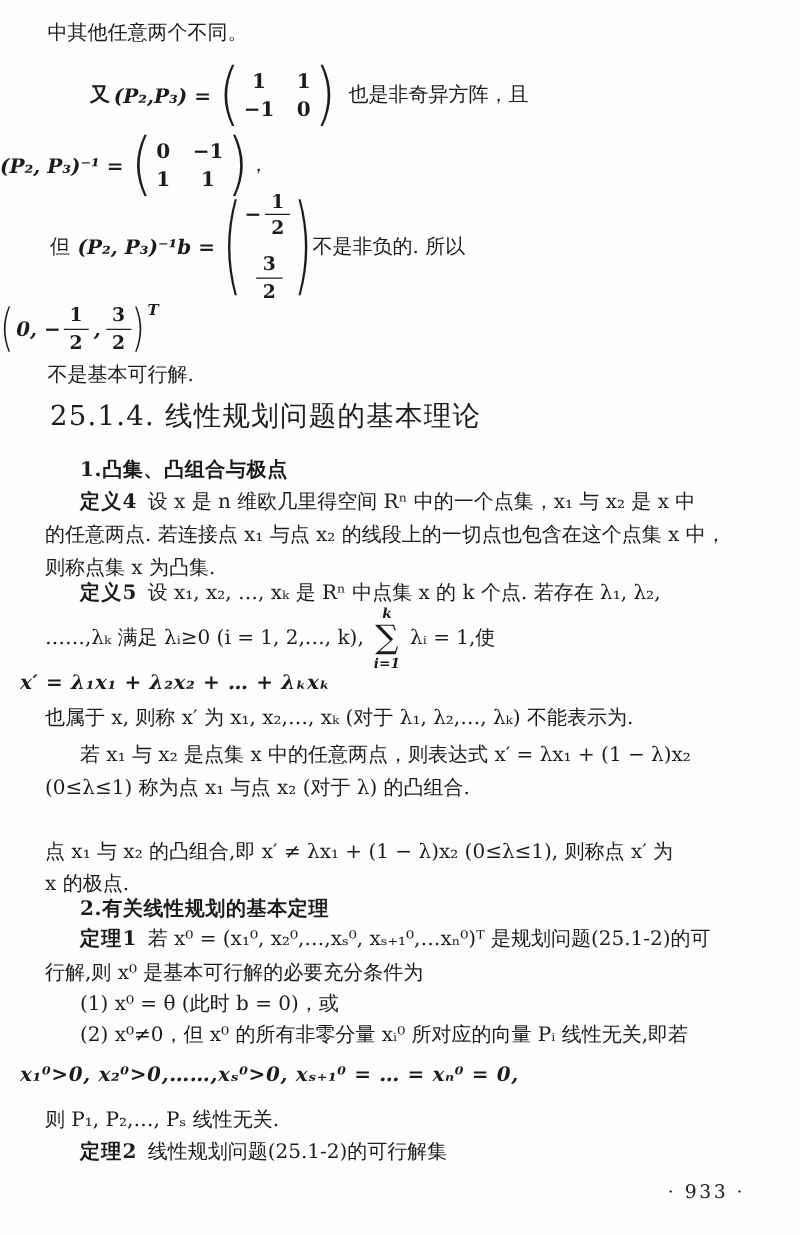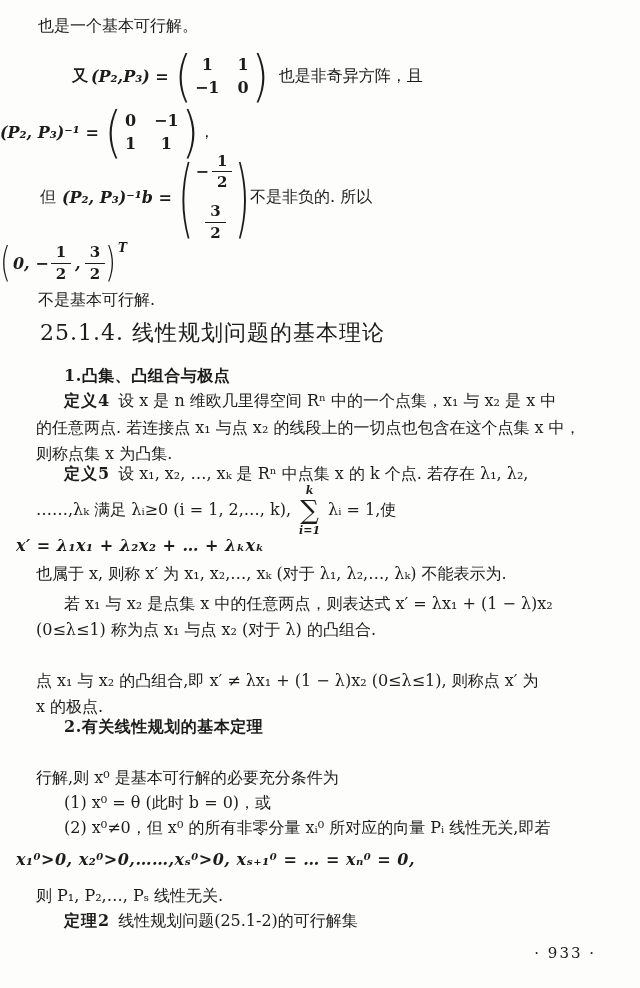--- a/index.html
+++ b/index.html
@@ -51,21 +51,21 @@
   .sumbot { font-size:11px; font-style:italic; font-weight:600; margin-top:2px; }
   .supT { font-size:12px; font-weight:bold; font-style:italic;
           transform:translateY(-15px); display:inline-block; margin-left:2px; }
   .pagenum { letter-spacing:2px; font-weight:400; font-size:15px; }
 </style>
 </head>
 <body>
 
 <div class="page">
 
-  <div class="abs" style="top:16px;left:38px">也是一个基本可行解。</div>
+  <div class="abs" style="top:16px;left:38px">中其他任意两个不同。</div>
 
   <div class="abs row" style="top:46px;left:72px;height:60px">
     <span class="blabel" style="margin-right:2px">又</span>
     <span class="mvar" style="margin-right:6px">(P₂,P₃) =</span>
     <span class="matrix">
       <span class="paren">(</span>
       <span class="mgrid">
         <span>1</span>
         <span>1</span>
         <span>−1</span>
@@ -163,20 +163,23 @@
   <div class="abs" style="top:564px;left:36px">也属于 x, 则称 x′ 为 x₁, x₂,…, xₖ (对于 λ₁, λ₂,…, λₖ) 不能表示为.</div>
 
   <div class="abs" style="top:594px;left:64px">若 x₁ 与 x₂ 是点集 x 中的任意两点，则表达式 x′ = λx₁ + (1 − λ)x₂</div>
   <div class="abs" style="top:620px;left:36px">(0≤λ≤1) 称为点 x₁ 与点 x₂ (对于 λ) 的凸组合.</div>
 
   <div class="abs" style="top:671px;left:36px">点 x₁ 与 x₂ 的凸组合,即 x′ ≠ λx₁ + (1 − λ)x₂ (0≤λ≤1), 则称点 x′ 为</div>
   <div class="abs" style="top:697px;left:36px">x 的极点.</div>
 
   <div class="abs subhead" style="top:717px;left:64px">2.有关线性规划的基本定理</div>
 
+  <div class="abs" style="top:741px;left:64px">
+    <span class="blabel">定理1</span><span>若 x⁰ = (x₁⁰, x₂⁰,…,xₛ⁰, xₛ₊₁⁰,…xₙ⁰)ᵀ 是规划问题(25.1-2)的可</span>
+  </div>
   <div class="abs" style="top:768px;left:36px">行解,则 x⁰ 是基本可行解的必要充分条件为</div>
   <div class="abs" style="top:793px;left:64px">(1) x⁰ = θ (此时 b = 0)，或</div>
   <div class="abs" style="top:818px;left:64px">(2) x⁰≠0，但 x⁰ 的所有非零分量 xᵢ⁰ 所对应的向量 Pᵢ 线性无关,即若</div>
   <div class="abs row ctr eqline" style="top:850px">
     <span>x₁⁰&gt;0, x₂⁰&gt;0,……,xₛ⁰&gt;0, xₛ₊₁⁰ = … = xₙ⁰ = 0,</span>
   </div>
   <div class="abs" style="top:886px;left:36px">则 P₁, P₂,…, Pₛ 线性无关.</div>
 
   <div class="abs" style="top:911px;left:64px">
     <span class="blabel">定理2</span><span>线性规划问题(25.1-2)的可行解集</span>

